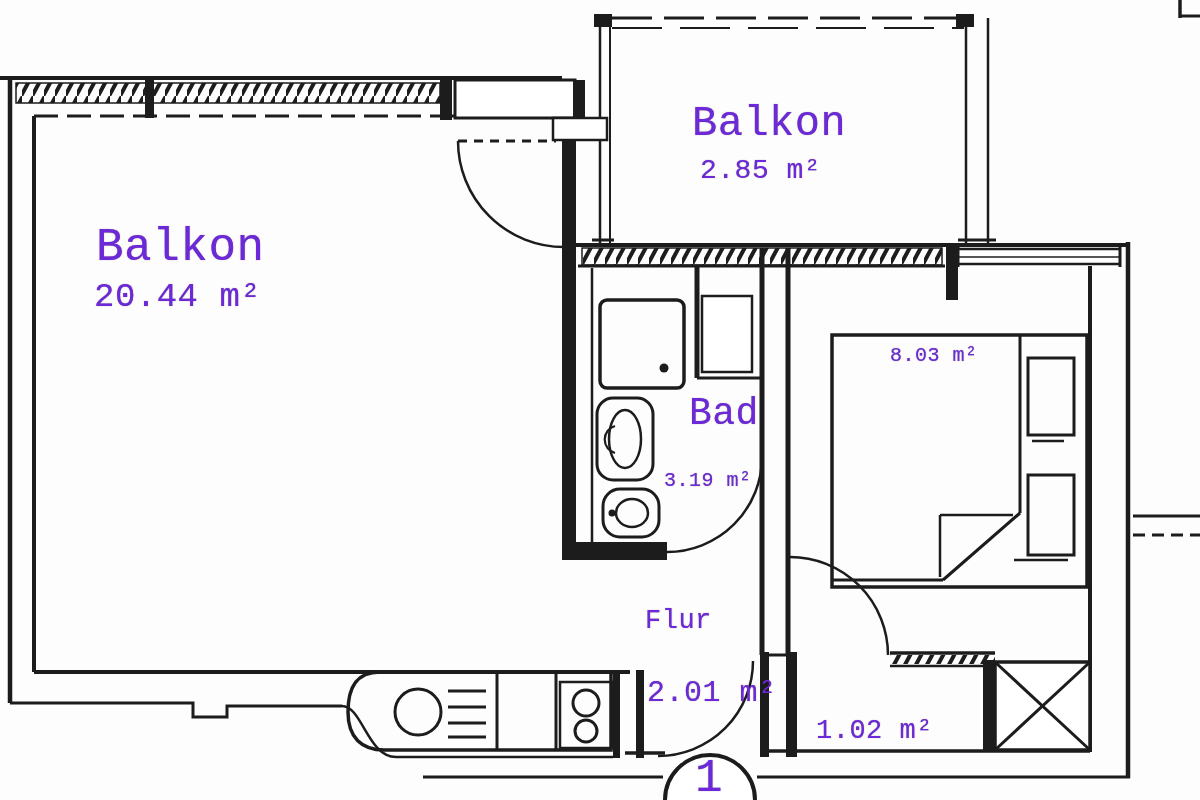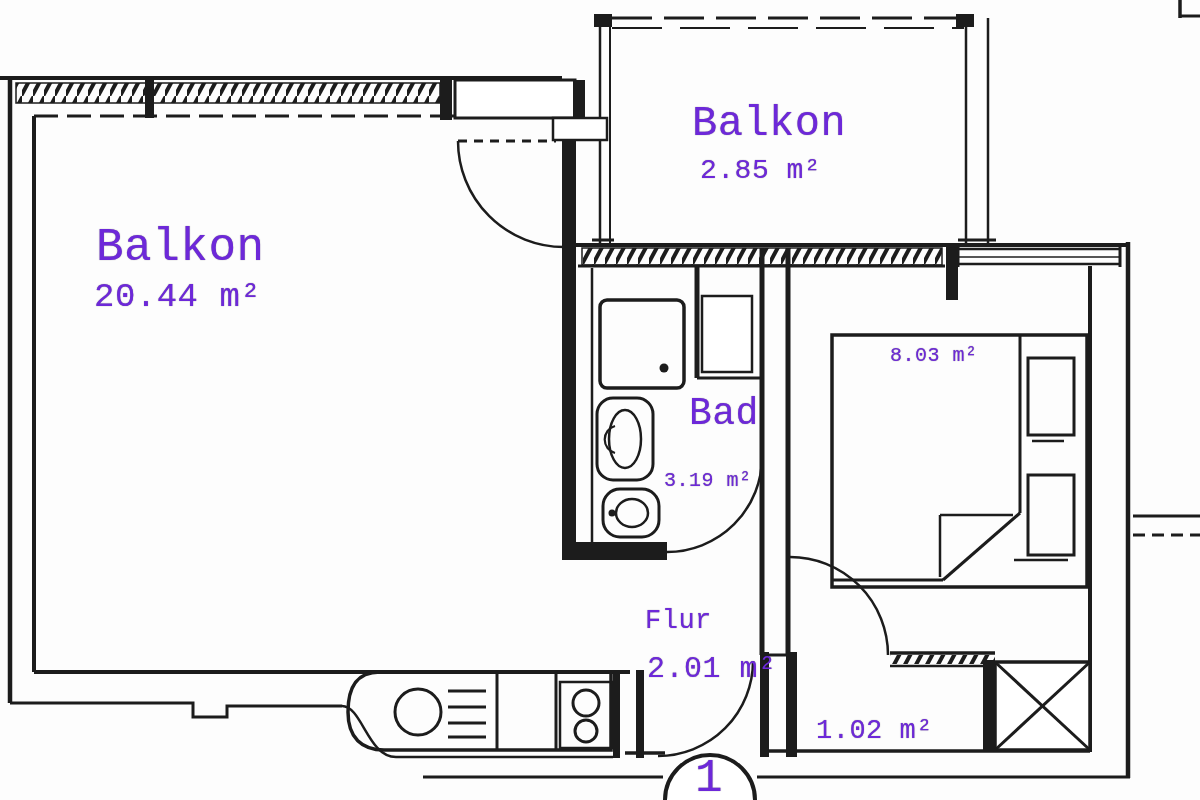--- a/index.html
+++ b/index.html
@@ -20,21 +20,21 @@
   .n-wohnen{left:96px;top:222px;font-size:46px;}
   .a-wohnen{left:94px;top:278px;font-size:34px;text-align:center;}
   .n-balkon{left:692px;top:100px;font-size:42px;}
   .a-balkon{left:700px;top:155px;font-size:28px;}
   .n-bad{left:689px;top:392px;font-size:38px;}
   .a-bad{left:664px;top:469px;font-size:20px;}
   .n-schlafen{left:900px;top:286px;font-size:41px;}
   .a-schlafen{left:890px;top:344px;font-size:20px;}
   .n-kochen{left:408px;top:612px;font-size:44px;}
   .n-flur{left:645px;top:606px;font-size:27px;}
-  .a-flur{left:647px;top:652px;font-size:30px;}
+  .a-flur{left:647px;top:676px;font-size:30px;}
   .n-abstr{left:818px;top:666px;font-size:38px;}
   .a-abstr{left:816px;top:716px;font-size:27px;}
   .floor-ind{left:688px;top:753px;width:42px;text-align:center;font-size:46px;}
 </style>
 </head>
 <body>
 
 <div class="plan">
 
   <svg width="1200" height="800" viewBox="0 0 1200 800" fill="none" stroke="#1c1c1c">

